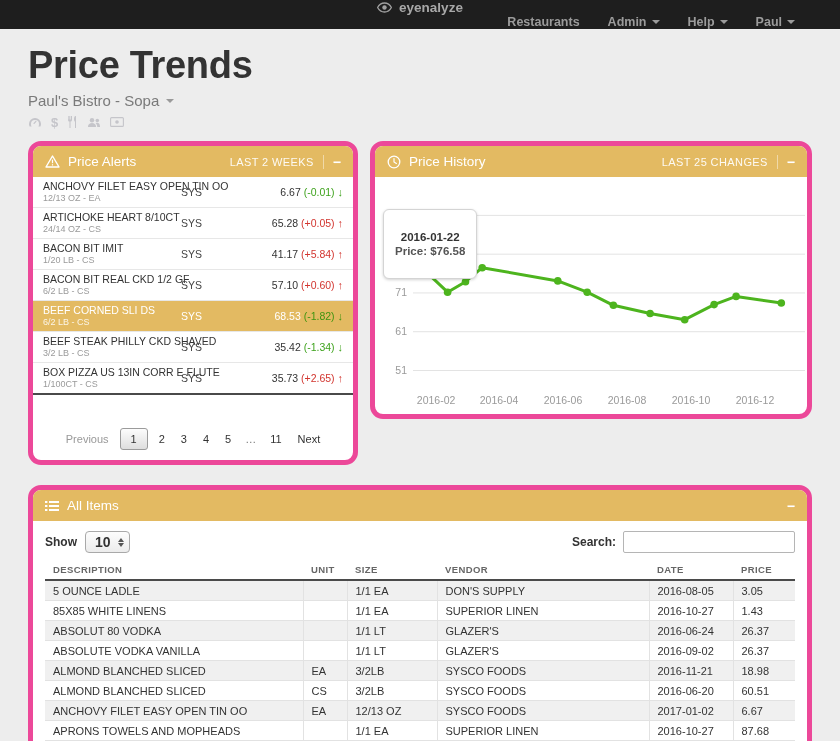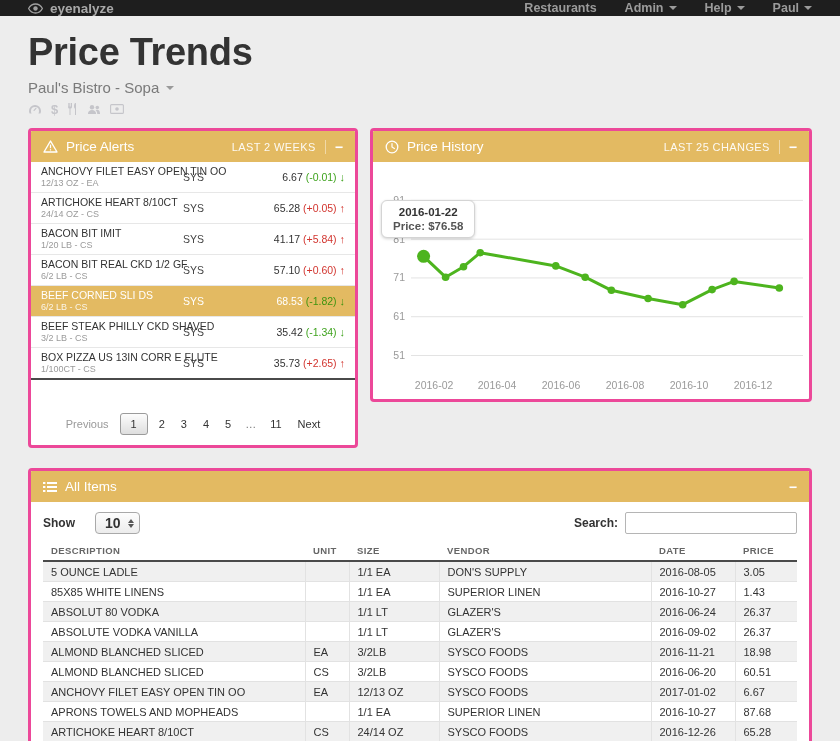--- a/index.html
+++ b/index.html
@@ -2,38 +2,38 @@
 <html><head>
 <meta charset="utf-8">
 <style>
   * { box-sizing: border-box; margin: 0; padding: 0; }
   html,body { width: 840px; height: 741px; }
   body {
     font-family: "Liberation Sans", "DejaVu Sans", sans-serif;
     background: #ededed; color: #333; overflow: hidden;
   }
   
-  .navbar { height: 16px; background: #1e1e1e; display: flex; align-items: center; padding: 0 28px; }
+  .navbar { height: 29px; background: #1e1e1e; display: flex; align-items: center; padding: 0 45px; flex-direction: column; }
   .brand { display: flex; align-items: center; gap: 7px; color: #a8a8a8; font-size: 13.5px; font-weight: bold; cursor: pointer; }
   .brand svg { display: block; }
   .nav-menu { margin-left: auto; display: flex; align-items: center; }
   .nav-item { color: #9b9b9b; font-size: 12.5px; font-weight: bold; margin-left: 28px; cursor: pointer; display: flex; align-items: center; }
   .caret { display: inline-block; width: 0; height: 0; border-left: 4px solid transparent; border-right: 4px solid transparent; border-top: 4px solid currentColor; margin-left: 5px; }
   
   .content { padding: 0 28px; }
   h1.page-title { font-size: 38px; font-weight: bold; color: #333; margin: 15px 0 5px; letter-spacing: -0.3px; }
   .subtitle { font-size: 15px; color: #7a7a7a; display: inline-flex; align-items: center; cursor: pointer; margin-bottom: 7px; }
   .subtitle .caret { border-left-width: 4px; border-right-width: 4px; border-top-width: 4px; margin-left: 7px; color: #9a9a9a; }
   .icon-row { display: flex; align-items: center; gap: 9px; color: #c5c5ca; margin-bottom: 13px; }
   .icon-row .pg-ico { display: inline-flex; cursor: pointer; }
   .icon-row svg { display: block; }
   .dollar-glyph { font-size: 13px; font-weight: bold; color: #c5c5ca; line-height: 11px; }
   
   .panels-row { display: flex; gap: 12px; align-items: flex-start; }
-  .panel { background: #fff; border: 3px solid #ec4899; border-radius: 4px; overflow: hidden; }
+  .panel { background: #fff; border: 5px solid #ec4899; border-radius: 13px; overflow: hidden; }
   .panel-header { background: #e3ba62; height: 31px; display: flex; align-items: center; padding: 0 12px; color: #fff; }
   .panel-header .ph-icon { display: inline-flex; margin-right: 8px; }
   .panel-title { font-size: 13.5px; }
   .ph-right { margin-left: auto; display: flex; align-items: center; }
   .range-label { font-size: 11px; color: rgba(255,255,255,0.92); letter-spacing: 0.4px; }
   .ph-divider { width: 1px; height: 14px; background: rgba(255,255,255,0.45); margin: 0 9px; }
   .collapse-btn { color: #fff; font-size: 14px; font-weight: bold; cursor: pointer; line-height: 1; }
   
   .alerts-panel { width: 330px; flex: none; }
   .ahead { display: flex; justify-content: space-between; padding: 6px 10px 4px; font-size: 9.5px; font-weight: bold; color: #9a9a9a; letter-spacing: 0.4px; border-bottom: 2px solid #4a4a4a; }
@@ -56,28 +56,28 @@
   .pagination { display: flex; align-items: center; font-size: 11px; margin-top: 24px; }
   .alerts-pagination { justify-content: center; padding: 9px 0 10px; }
   .pg-link { padding: 4px 8px; color: #333; cursor: pointer; }
   .pg-prev { color: #999; }
   .pg-active { border: 1px solid #9b9b9b; border-radius: 3px; background: linear-gradient(#fcfcfc, #dedede); padding: 4px 10px; margin: 0 3px; }
   .pg-ellipsis { padding: 4px 6px; color: #777; }
   
   .history-panel { flex: 1; }
   .chart-wrap { position: relative; padding: 5px 8px 2px; }
   .chart-wrap svg { display: block; }
-  .chart-tooltip { position: absolute; left: 8px; top: 38px; background: #fff; border: 1px solid #d4d4d4; border-radius: 6px; padding: 5px 11px; box-shadow: 0 1px 3px rgba(0,0,0,0.18); text-align: center; }
+  .chart-tooltip { position: absolute; left: 8px; top: 32px; background: #fff; border: 1px solid #d4d4d4; border-radius: 6px; padding: 21px 11px; box-shadow: 0 1px 3px rgba(0,0,0,0.18); text-align: center; }
   .tt-date { font-size: 11.5px; font-weight: bold; color: #333; }
   .tt-price { font-size: 11.5px; font-weight: bold; color: #555; margin-top: 2px; }
   
   .items-panel { margin-top: 20px; width: 784px; }
   .items-body { padding: 8px 12px 10px; }
   .controls { display: flex; justify-content: space-between; align-items: center; margin: 2px 0 8px; }
-  .show-ctl { display: flex; align-items: center; gap: 20px; font-size: 12px; font-weight: bold; color: #333; }
+  .show-ctl { display: flex; align-items: center; gap: 8px; font-size: 12px; font-weight: bold; color: #333; }
   .select-box { display: inline-flex; align-items: center; gap: 7px; border: 1px solid #a9a9a9; border-radius: 4px; background: linear-gradient(#fdfdfd, #ececec); padding: 2px 5px 2px 9px; font-size: 14px; font-weight: bold; cursor: pointer; }
   .sel-arrows { display: flex; flex-direction: column; gap: 1px; }
   .sel-arrows i { display: block; width: 0; height: 0; border-left: 3.5px solid transparent; border-right: 3.5px solid transparent; }
   .sel-arrows .up { border-bottom: 4px solid #555; }
   .sel-arrows .down { border-top: 4px solid #555; }
   .search-ctl { display: flex; align-items: center; gap: 7px; font-size: 12px; font-weight: bold; color: #333; }
   .search-ctl input { width: 172px; height: 22px; border: 1px solid #b5b5b5; border-radius: 2px; padding: 0 5px; font-size: 12px; }
   table.items { width: 100%; border-collapse: collapse; }
   table.items th { text-align: left; font-size: 9.5px; color: #666; letter-spacing: 0.4px; padding: 3px 8px 4px; border-bottom: 2px solid #4a4a4a; cursor: pointer; }
   table.items td { font-size: 11px; color: #333; padding: 3.5px 8px; border-bottom: 1px solid #e2e2e2; border-left: 1px solid #e2e2e2; }

